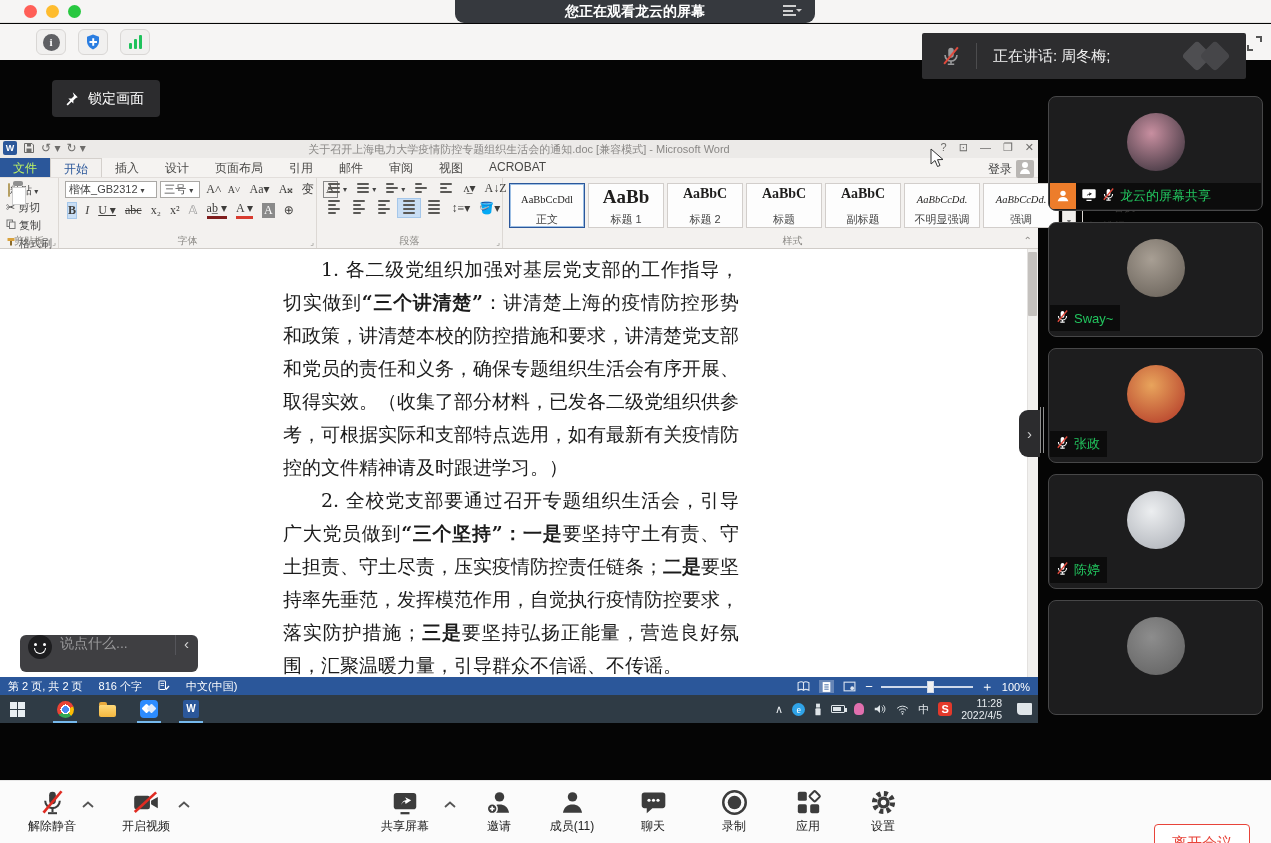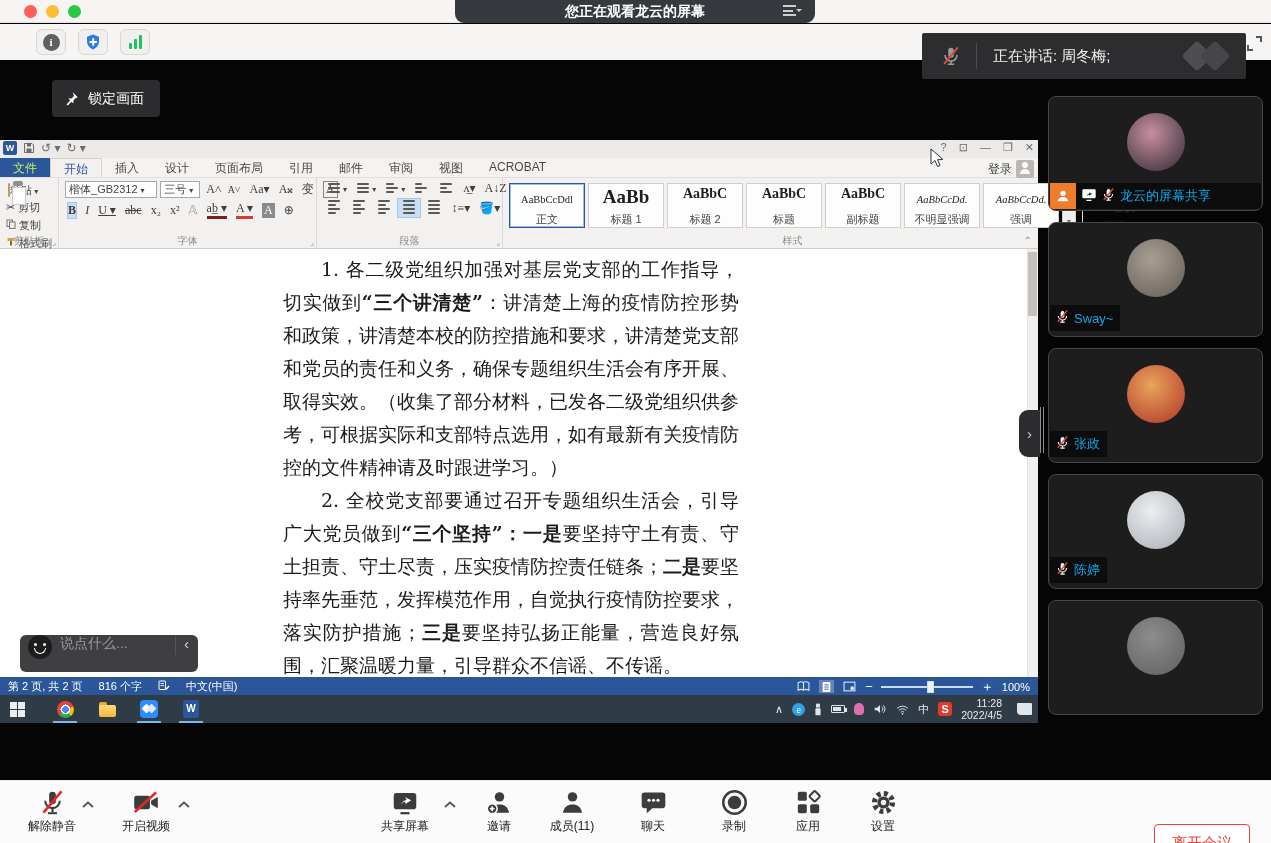--- a/index.html
+++ b/index.html
@@ -138,21 +138,21 @@
 
   
   .expand-handle { position:absolute; top:410px; left:1019px; width:21px; height:47px; background:#2c2c2e; border-radius:9px 0 0 9px; color:#cfcfcf; display:flex; align-items:center; justify-content:center; font-size:15px; z-index:6; }
 
   
   .sidebar { position:absolute; top:60px; left:1043px; width:228px; height:720px; overflow:hidden; z-index:4; }
   .tile { position:relative; margin:0 8px 11px 5px; height:115px; background:#1d1d1e; border:1px solid #474748; border-radius:8px; overflow:hidden; }
   .tile:first-child { margin-top:36px; }
   .avatar { position:absolute; left:50%; top:16px; transform:translateX(-50%); width:58px; height:58px; border-radius:50%; }
   .badge { position:absolute; left:1px; bottom:5px; display:flex; align-items:center; max-width:calc(100% - 2px); }
-  .badge .dark { display:flex; align-items:center; gap:4px; background:rgba(10,10,10,.88); color:#0ea5e9; font-size:13px; padding:4px 7px 4px 5px; white-space:nowrap; overflow:hidden; }
+  .badge .dark { display:flex; align-items:center; gap:4px; background:rgba(10,10,10,.88); color:#22c55e; font-size:13px; padding:4px 7px 4px 5px; white-space:nowrap; overflow:hidden; }
   .badge .hostsq { width:26px; height:26px; background:#ed7d2b; display:flex; align-items:center; justify-content:center; flex:0 0 26px; }
   .tile.share-tile .badge { bottom:1px; left:1px; right:1px; }
   .tile.share-tile .dark { flex:1; }
   .sb-scroll { position:absolute; left:1040px; top:407px; width:4px; height:46px; border-left:1.5px solid #8f8f8f; border-right:1.5px solid #8f8f8f; z-index:5; }
 
   
   .bottombar { position:absolute; top:780px; left:0; width:1271px; height:63px; background:#fbfbfb; border-top:1px solid #e7e7e7; z-index:8; }
   .ctl { position:absolute; top:8px; display:flex; flex-direction:column; align-items:center; width:64px; margin-left:-32px; }
   .ctl .lab { font-size:12px; color:#222; margin-top:2px; white-space:nowrap; }
   .chev { position:absolute; top:20px; width:12px; height:8px; }
@@ -236,20 +236,21 @@
       <span class="qat">
         <span class="wlogo">W</span>
         <svg width="12" height="12" viewBox="0 0 24 24">
             <path d="M3 3h15l3 3v15H3z" fill="none" stroke="#6d6c6a" stroke-width="2"></path>
             <rect x="7" y="13" width="10" height="7" fill="#6d6c6a"></rect>
             <rect x="8" y="4" width="8" height="5" fill="#6d6c6a"></rect>
           </svg>
         <span>↺ ▾</span>
         <span>↻ ▾</span>
       </span>
+      <span class="wt-title">关于召开上海电力大学疫情防控专题组织生活会的通知.doc [兼容模式] - Microsoft Word</span>
       <span class="wt-ctrls">
         <span>?</span>
         <span>⊡</span>
         <span>—</span>
         <span>❐</span>
         <span>✕</span>
       </span>
     </div>
 
     <div class="wtabs">

